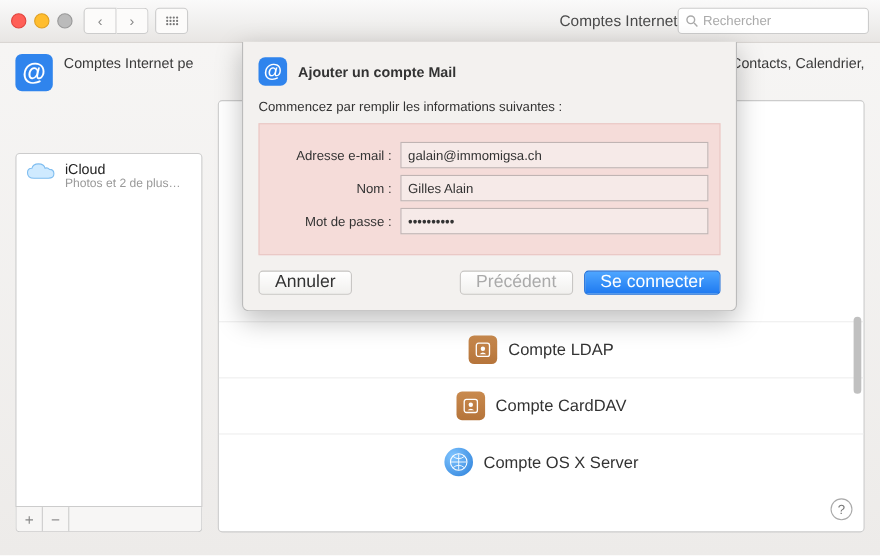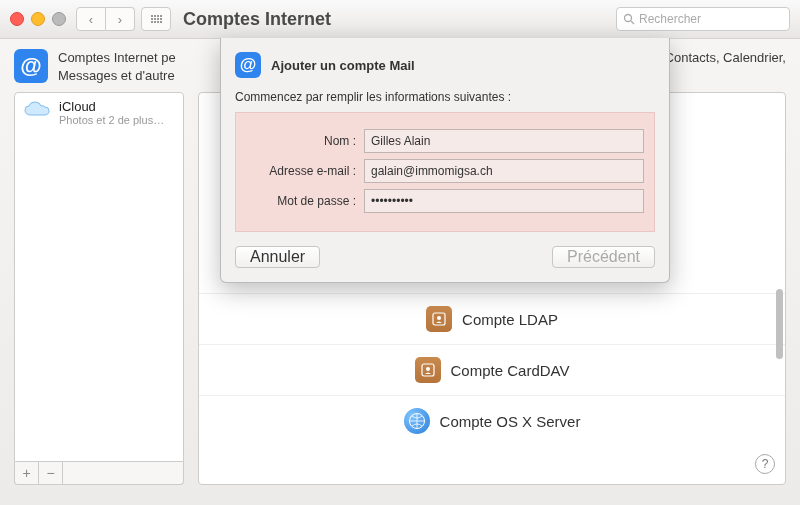--- a/index.html
+++ b/index.html
@@ -10,30 +10,30 @@
 .red{background:#ff5f57;border:1px solid #e0433d;}
 .yellow{background:#ffbd2e;border:1px solid #dfa023;}
 .green{background:#bbb;border:1px solid #999;}
 .nav-btns{display:flex;margin-right:6px;}
 .nav-btn{width:28px;height:22px;background:#fcfbfa;border:1px solid #ccc;display:flex;align-items:center;justify-content:center;font-size:13px;color:#888;}
 .nav-btn:first-child{border-radius:4px 0 0 4px;}
 .nav-btn:last-child{border-radius:0 4px 4px 0;border-left:none;}
 .grid-btn{width:28px;height:22px;background:#fcfbfa;border:1px solid #ccc;border-radius:4px;display:flex;align-items:center;justify-content:center;margin-right:12px;}
 .grid-icon{display:grid;grid-template-columns:repeat(4,2px);grid-template-rows:repeat(3,2px);gap:1px;}
 .grid-icon span{width:2px;height:2px;background:#777;border-radius:1px;}
-.title{flex:1;text-align:left;font-size:18px;color:#4a4a4a;font-weight:bold;}
+.title{flex:1;text-align:right;font-size:14px;color:#4a4a4a;}
 .search{width:160px;height:22px;background:#fff;border:1px solid #ccc;border-radius:4px;display:flex;align-items:center;padding:0 6px;color:#aaa;font-size:12px;}
 .search svg{margin-right:4px;}
 .body{padding:10px 14px 14px 14px;height:calc(100% - 38px);box-sizing:border-box;}
 .header-row{display:flex;align-items:flex-start;gap:10px;margin-bottom:8px;}
 .at-badge{width:34px;height:34px;border-radius:6px;background:#2f84ed;display:flex;align-items:center;justify-content:center;color:#fff;font-size:22px;font-weight:bold;flex-shrink:0;}
 .header-text{line-height:1.35;color:#3a3a3a;}
 .content{display:flex;gap:14px;height:calc(100% - 50px);}
 .sidebar{width:170px;display:flex;flex-direction:column;}
-.account-list{flex:1;background:#fff;border:1px solid #ccc;border-radius:4px 4px 0 0;overflow:hidden;}
+.account-list{flex:1;background:#fff;border:1px solid #ccc;border-radius:4px 4px 0 0;overflow:hidden;margin-top:48px;}
 .account-item{display:flex;gap:8px;padding:6px 8px;}
 .cloud-icon{width:28px;height:20px;flex-shrink:0;}
 .account-text .name{font-size:13px;color:#222;}
 .account-text .sub{font-size:11px;color:#999;}
 .add-remove{display:flex;border:1px solid #ccc;border-top:none;border-radius:0 0 4px 4px;background:#f7f6f5;}
 .add-remove button{width:24px;height:22px;border:none;border-right:1px solid #ccc;background:transparent;color:#888;font-size:14px;line-height:1;}
 .main{flex:1;background:#fff;border:1px solid #ccc;border-radius:4px;position:relative;padding-top:200px;}
 .provider-row{display:flex;align-items:center;justify-content:center;gap:10px;height:50px;border-top:1px solid #eee;font-size:15px;color:#333;}
 .provider-icon{width:26px;height:26px;border-radius:5px;display:flex;align-items:center;justify-content:center;}
 .carddav-icon,.ldap-icon{background:linear-gradient(#c98a4e,#b5743a);}
@@ -98,21 +98,20 @@
         </svg>
       <span>Rechercher</span>
     </div>
   </div>
 
   <div class="body">
     <div class="header-row">
       <div class="at-badge">@</div>
       <div class="header-text">
         <span>Comptes Internet pe</span><br>
-        <span>Messages et d'autre</span>
       </div>
       <div style="flex:1"></div>
       <div class="header-text">Contacts, Calendrier,</div>
     </div>
 
     <div class="content">
       <div class="sidebar">
         <div class="account-list">
           <div class="account-item">
             <svg class="cloud-icon" viewBox="0 0 28 20">
@@ -167,32 +166,33 @@
   </div>
 
   <div class="sheet">
     <div class="sheet-header">
       <div class="at-badge" style="width:26px;height:26px;font-size:17px;">@</div>
       <div class="sheet-title">Ajouter un compte Mail</div>
     </div>
     <div class="sheet-sub">Commencez par remplir les informations suivantes :</div>
     <div class="form">
       <div class="form-row">
+        <label>Adresse e-mail :</label>
+        <input type="text" value="galain@immomigsa.ch" style="">
+      </div>
+      <div class="form-row">
         <label>Nom :</label>
         <input type="text" value="Gilles Alain" style="">
-      </div>
-      <div class="form-row">
-        <label>Adresse e-mail :</label>
-        <input type="text" value="galain@immomigsa.ch" style="">
       </div>
       <div class="form-row">
         <label>Mot de passe :</label>
         <input type="text" value="••••••••••" style="">
       </div>
     </div>
     <div class="sheet-buttons">
       <button class="btn">Annuler</button>
       <div class="spacer"></div>
       <button class="btn disabled">Précédent</button>
+      <button class="btn primary">Se connecter</button>
     </div>
   </div>
 
 </div>
 
 </body></html>

